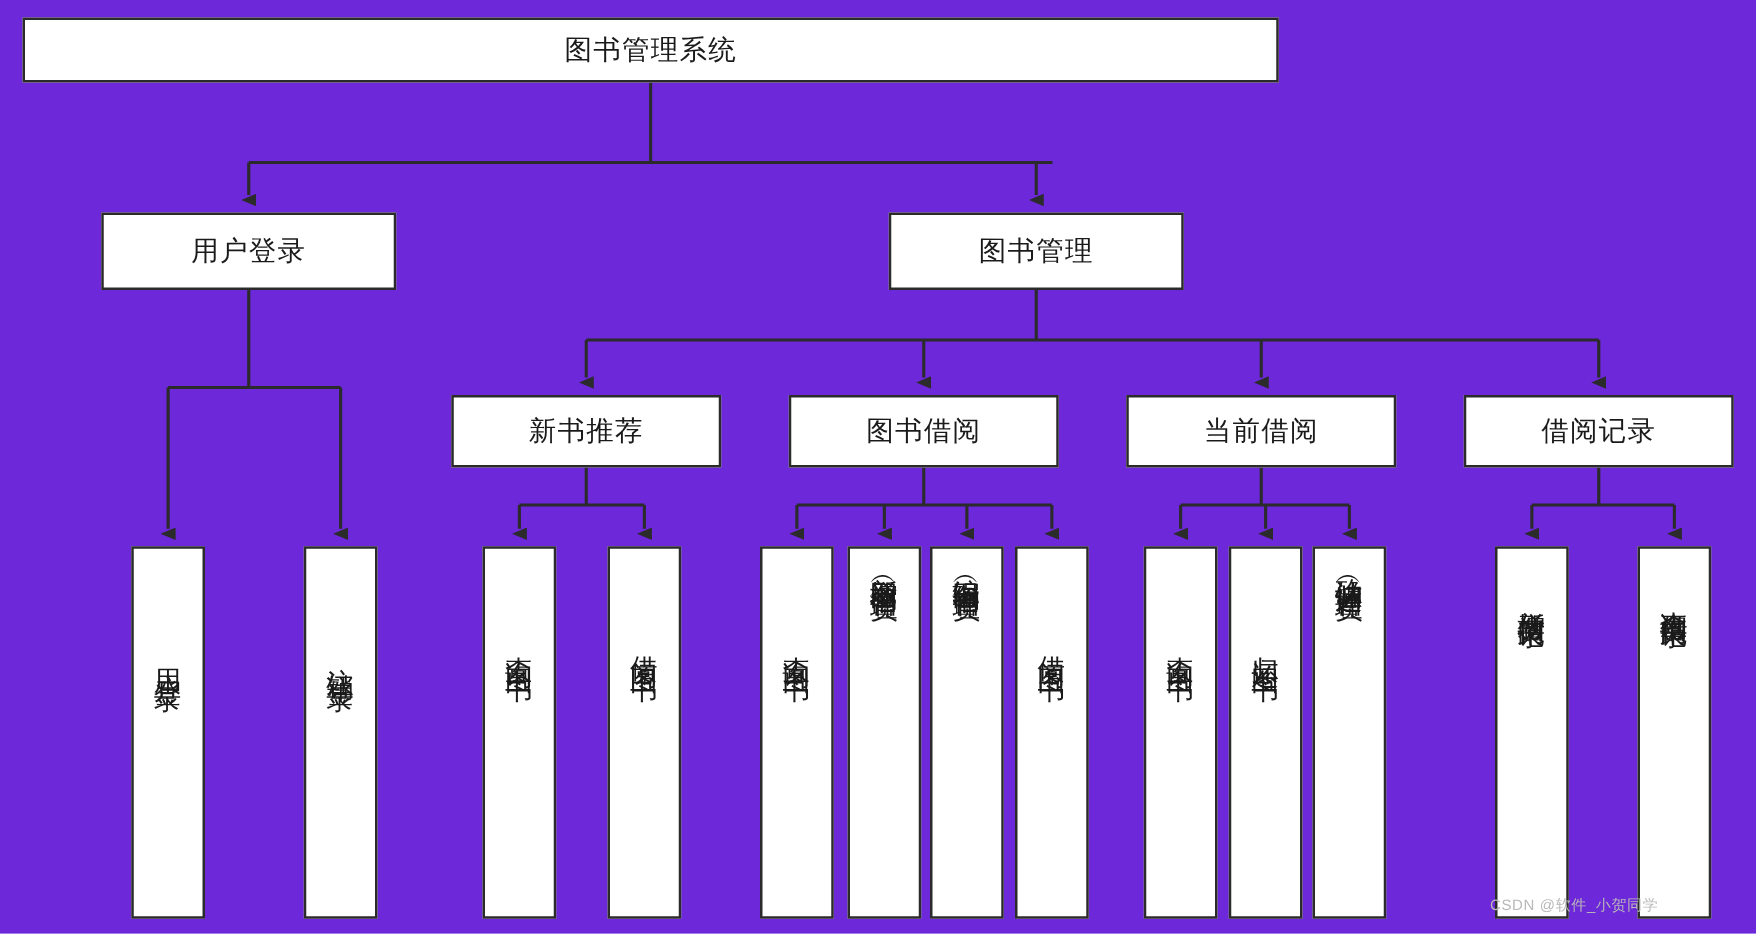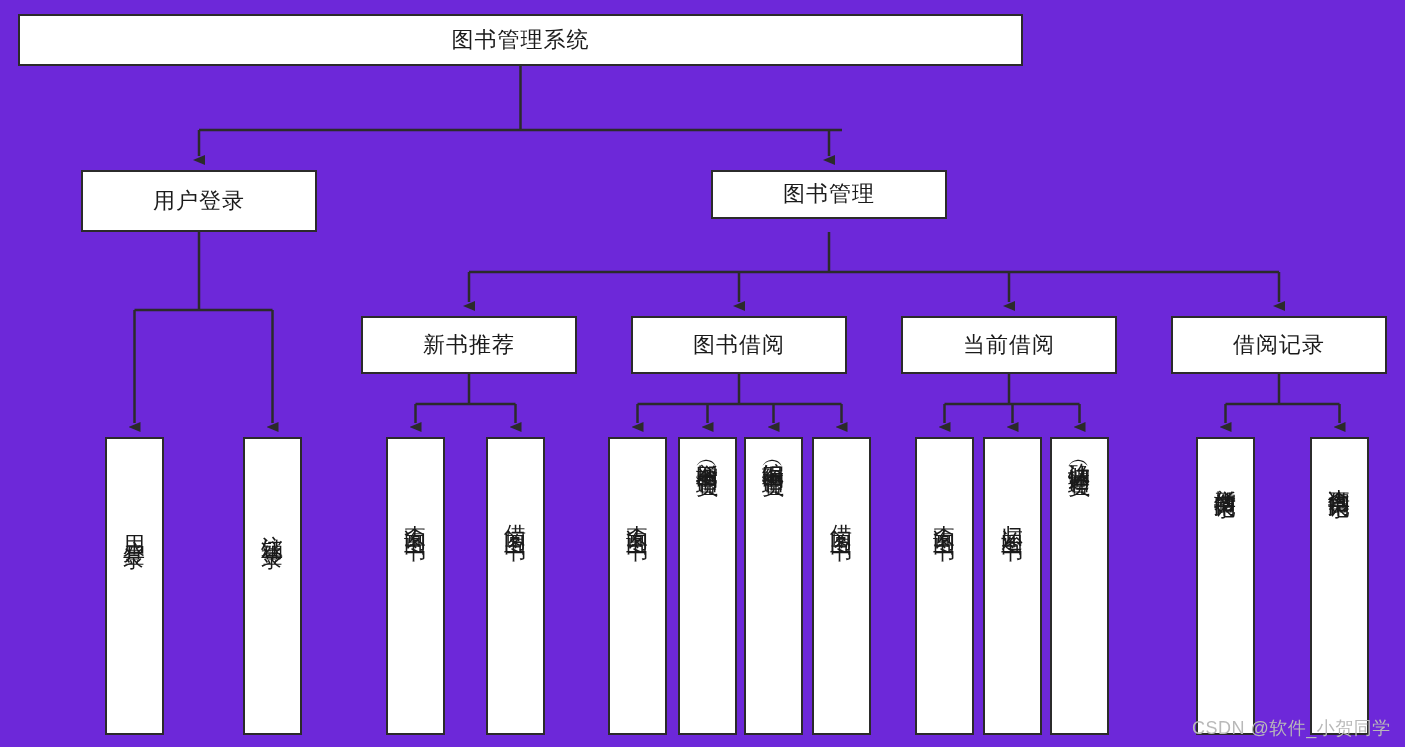--- a/index.html
+++ b/index.html
@@ -56,21 +56,21 @@
     line-height: 1.05;
     white-space: nowrap;
     text-align: left;
   }
   .node.vert.tall-text .node-label {
     letter-spacing: 2px;
   }
   .watermark {
     position: absolute;
     color: #b9b9b9;
-    font-size: 18px;
+    font-size: 12px;
     white-space: nowrap;
     letter-spacing: 0.5px;
     font-family: "Liberation Sans", "DejaVu Sans", sans-serif;
   }
 </style>
 </head>
 <body>
 
 <div id="canvas">
 
@@ -124,21 +124,21 @@
     </g>
   </svg>
 
   <div class="node horiz" style="left:18px;top:14px;width:1005px;height:52px;">
     <span class="node-label">图书管理系统</span>
   </div>
 
   <div class="node horiz" style="left:81px;top:170px;width:236px;height:62px;">
     <span class="node-label">用户登录</span>
   </div>
-  <div class="node horiz" style="left:711px;top:170px;width:236px;height:49px;">
+  <div class="node horiz" style="left:711px;top:170px;width:236px;height:62px;">
     <span class="node-label">图书管理</span>
   </div>
 
   <div class="node horiz" style="left:631px;top:316px;width:216px;height:58px;">
     <span class="node-label">图书借阅</span>
   </div>
   <div class="node horiz" style="left:361px;top:316px;width:216px;height:58px;">
     <span class="node-label">新书推荐</span>
   </div>
   <div class="node horiz" style="left:901px;top:316px;width:216px;height:58px;">

